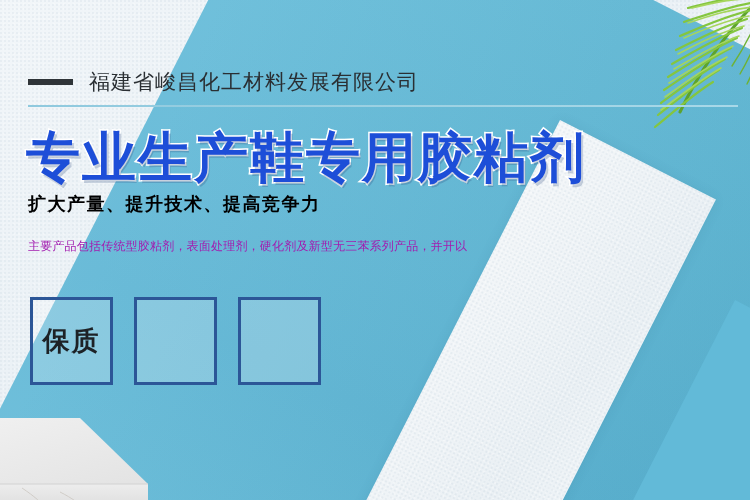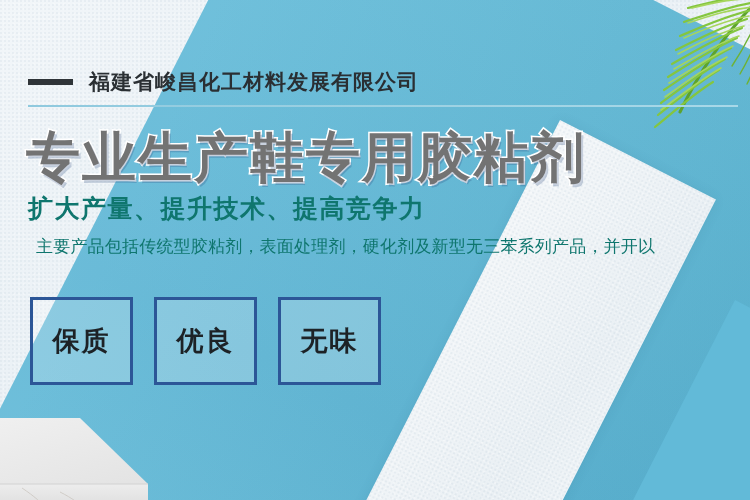--- a/index.html
+++ b/index.html
@@ -106,78 +106,78 @@
     top:68px; left:0;
     display:flex; align-items:center; gap:16px;
   }
   .dash {
     width:45px; height:6px;
     background:#2f3438;
     flex:0 0 auto;
   }
   .company-name {
     font-size:21px;
-    font-weight:bold;
+    font-weight:normal;
     color:#2a2f33;
     letter-spacing:1px;
     white-space:nowrap;
   }
   .divider-line {
     position:absolute;
     top:105px; left:0;
     width:710px; height:2px;
     background:linear-gradient(90deg, #8fc9de 0%, #9ed2e3 60%, #a8d8e8 100%);
   }
 
   
   .headline {
     position:absolute;
     top:122px; left:-2px;
     font-size:54px;
     font-weight:bold;
-    color:#737373;
+    color:#1d4ed8;
     letter-spacing:2px;
     white-space:nowrap;
     -webkit-text-stroke:3px #ffffff;
     paint-order:stroke fill;
     text-shadow:
       2px 3px 0 rgba(40,70,125,.25);
   }
 
   
   .subheadline {
     position:absolute;
     top:192px; left:0;
-    font-size:25px;
+    font-size:18px;
     font-weight:bold;
-    color:#0f766e;
+    color:#000000;
     letter-spacing:1.5px;
     white-space:nowrap;
   }
 
   
   .body-copy {
     position:absolute;
-    top:234px; left:8px;
+    top:234px; left:0;
     width:560px;
-    font-size:17px;
+    font-size:12px;
     line-height:24px;
-    color:#0f766e;
+    color:#a21caf;
     letter-spacing:.2px;
   }
   .body-copy div { white-space:nowrap; }
 
   
   .badges {
     position:absolute;
     top:297px; left:2px;
     display:flex; gap:21px;
   }
   .badge {
-    width:103px; height:88px;
+    width:83px; height:88px;
     border:3px solid #2c5697;
     background:rgba(255,255,255,.22);
     display:flex; flex-direction:column;
     align-items:center; justify-content:center;
     gap:1px;
   }
   .badge span {
     font-size:27px;
     font-weight:bold;
     color:#1d2226;
@@ -274,21 +274,19 @@
 
     <div class="body-copy">
       <div>主要产品包括传统型胶粘剂，表面处理剂，硬化剂及新型无三苯系列产品，并开以</div>
     </div>
 
     <div class="badges">
       <div class="badge">
         <span>保质</span>
       </div>
       <div class="badge">
-        <span>优良</span>
       </div>
       <div class="badge">
-        <span>无味</span>
       </div>
     </div>
 
   </div>
 </div>
 
 </body></html>

